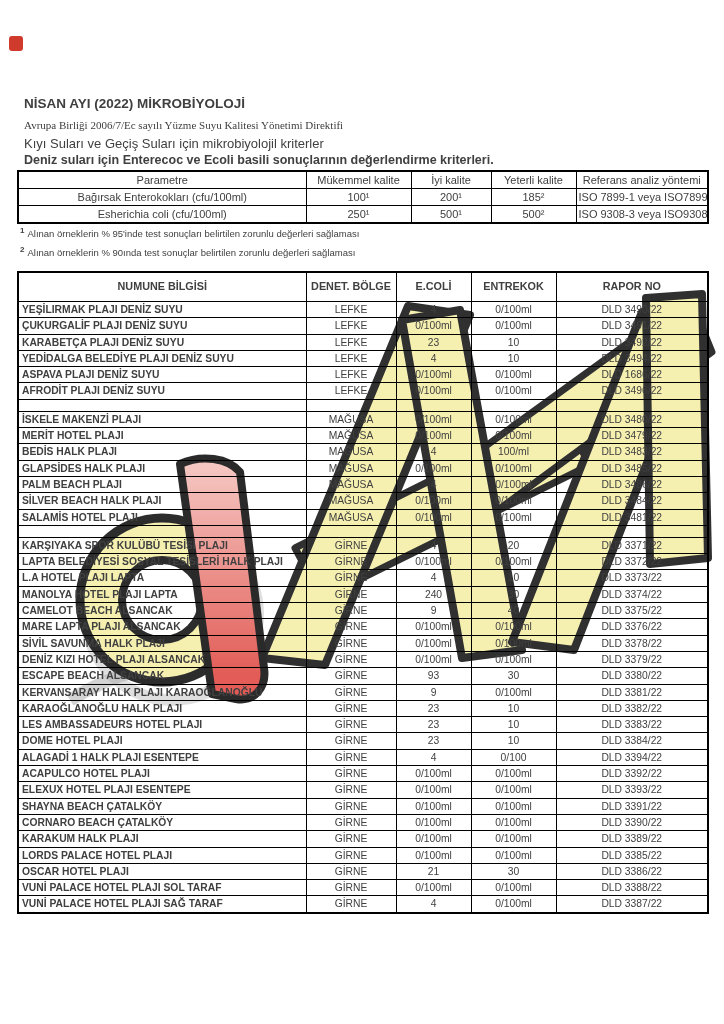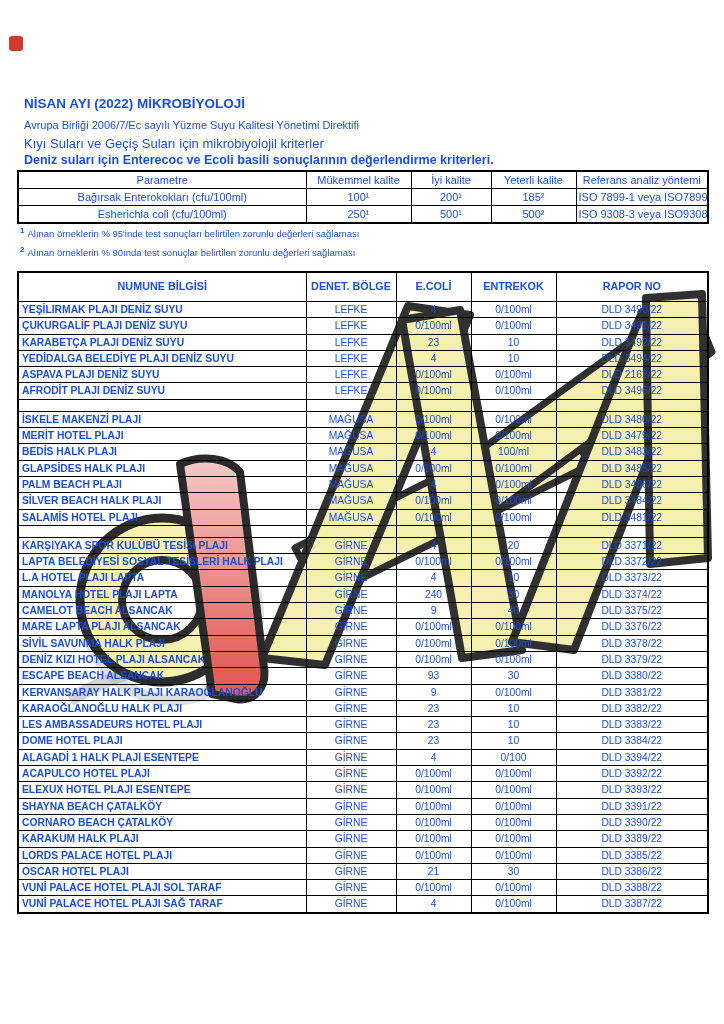--- a/index.html
+++ b/index.html
@@ -1,24 +1,24 @@
 <!DOCTYPE html>
 <html><head>
 <meta charset="utf-8">
 <style>
   html,body{margin:0;padding:0;background:#ffffff;}
   .page{
     position:relative;width:724px;height:1024px;background:#fff;overflow:hidden;
-    font-family:"Liberation Sans",sans-serif;color:#1d4ed8;
+    font-family:"Liberation Sans",sans-serif;color:#404040;
   }
   .watermark{position:absolute;left:0;top:0;width:724px;height:1024px;z-index:0;pointer-events:none;}
   .red-icon{position:absolute;left:9px;top:36px;width:14px;height:15px;background:#cf3a2d;border-radius:3px;z-index:2;}
   .hdr{position:absolute;left:24px;top:97px;z-index:1;}
   .title{font-size:13.5px;font-weight:bold;line-height:1;}
-  .sub1{position:absolute;left:24px;top:119px;font-size:11px;z-index:1;}
+  .sub1{position:absolute;left:24px;top:119px;font-size:11px;z-index:1;font-family:Liberation Serif, serif;}
   .sub2{position:absolute;left:24px;top:136px;font-size:13px;z-index:1;}
   .crit{position:absolute;left:24px;top:153px;font-size:12.5px;font-weight:bold;z-index:1;}
 
   table{border-collapse:collapse;table-layout:fixed;background:transparent;z-index:1;padding-left:44px;}
   .criteria{position:absolute;left:17px;top:170px;width:690px;font-size:11px;}
   .criteria th,.criteria td{
     border:1px solid #000;height:16px;padding:0 2px;text-align:center;
     font-weight:400;overflow:hidden;white-space:nowrap;line-height:16px;
   }
   .criteria{border:2px solid #000;}
@@ -159,21 +159,21 @@
           <td>LEFKE</td>
           <td>4</td>
           <td>10</td>
           <td>DLD 3494/22</td>
         </tr>
         <tr>
           <td class="name">ASPAVA PLAJI DENİZ SUYU</td>
           <td>LEFKE</td>
           <td>0/100ml</td>
           <td>0/100ml</td>
-          <td>DLD 2162/22</td>
+          <td>DLD 1686/22</td>
         </tr>
         <tr>
           <td class="name">AFRODİT PLAJI DENİZ SUYU</td>
           <td>LEFKE</td>
           <td>0/100ml</td>
           <td>0/100ml</td>
           <td>DLD 3496/22</td>
         </tr>
         <tr class="sep">
           <td class="name"></td>

